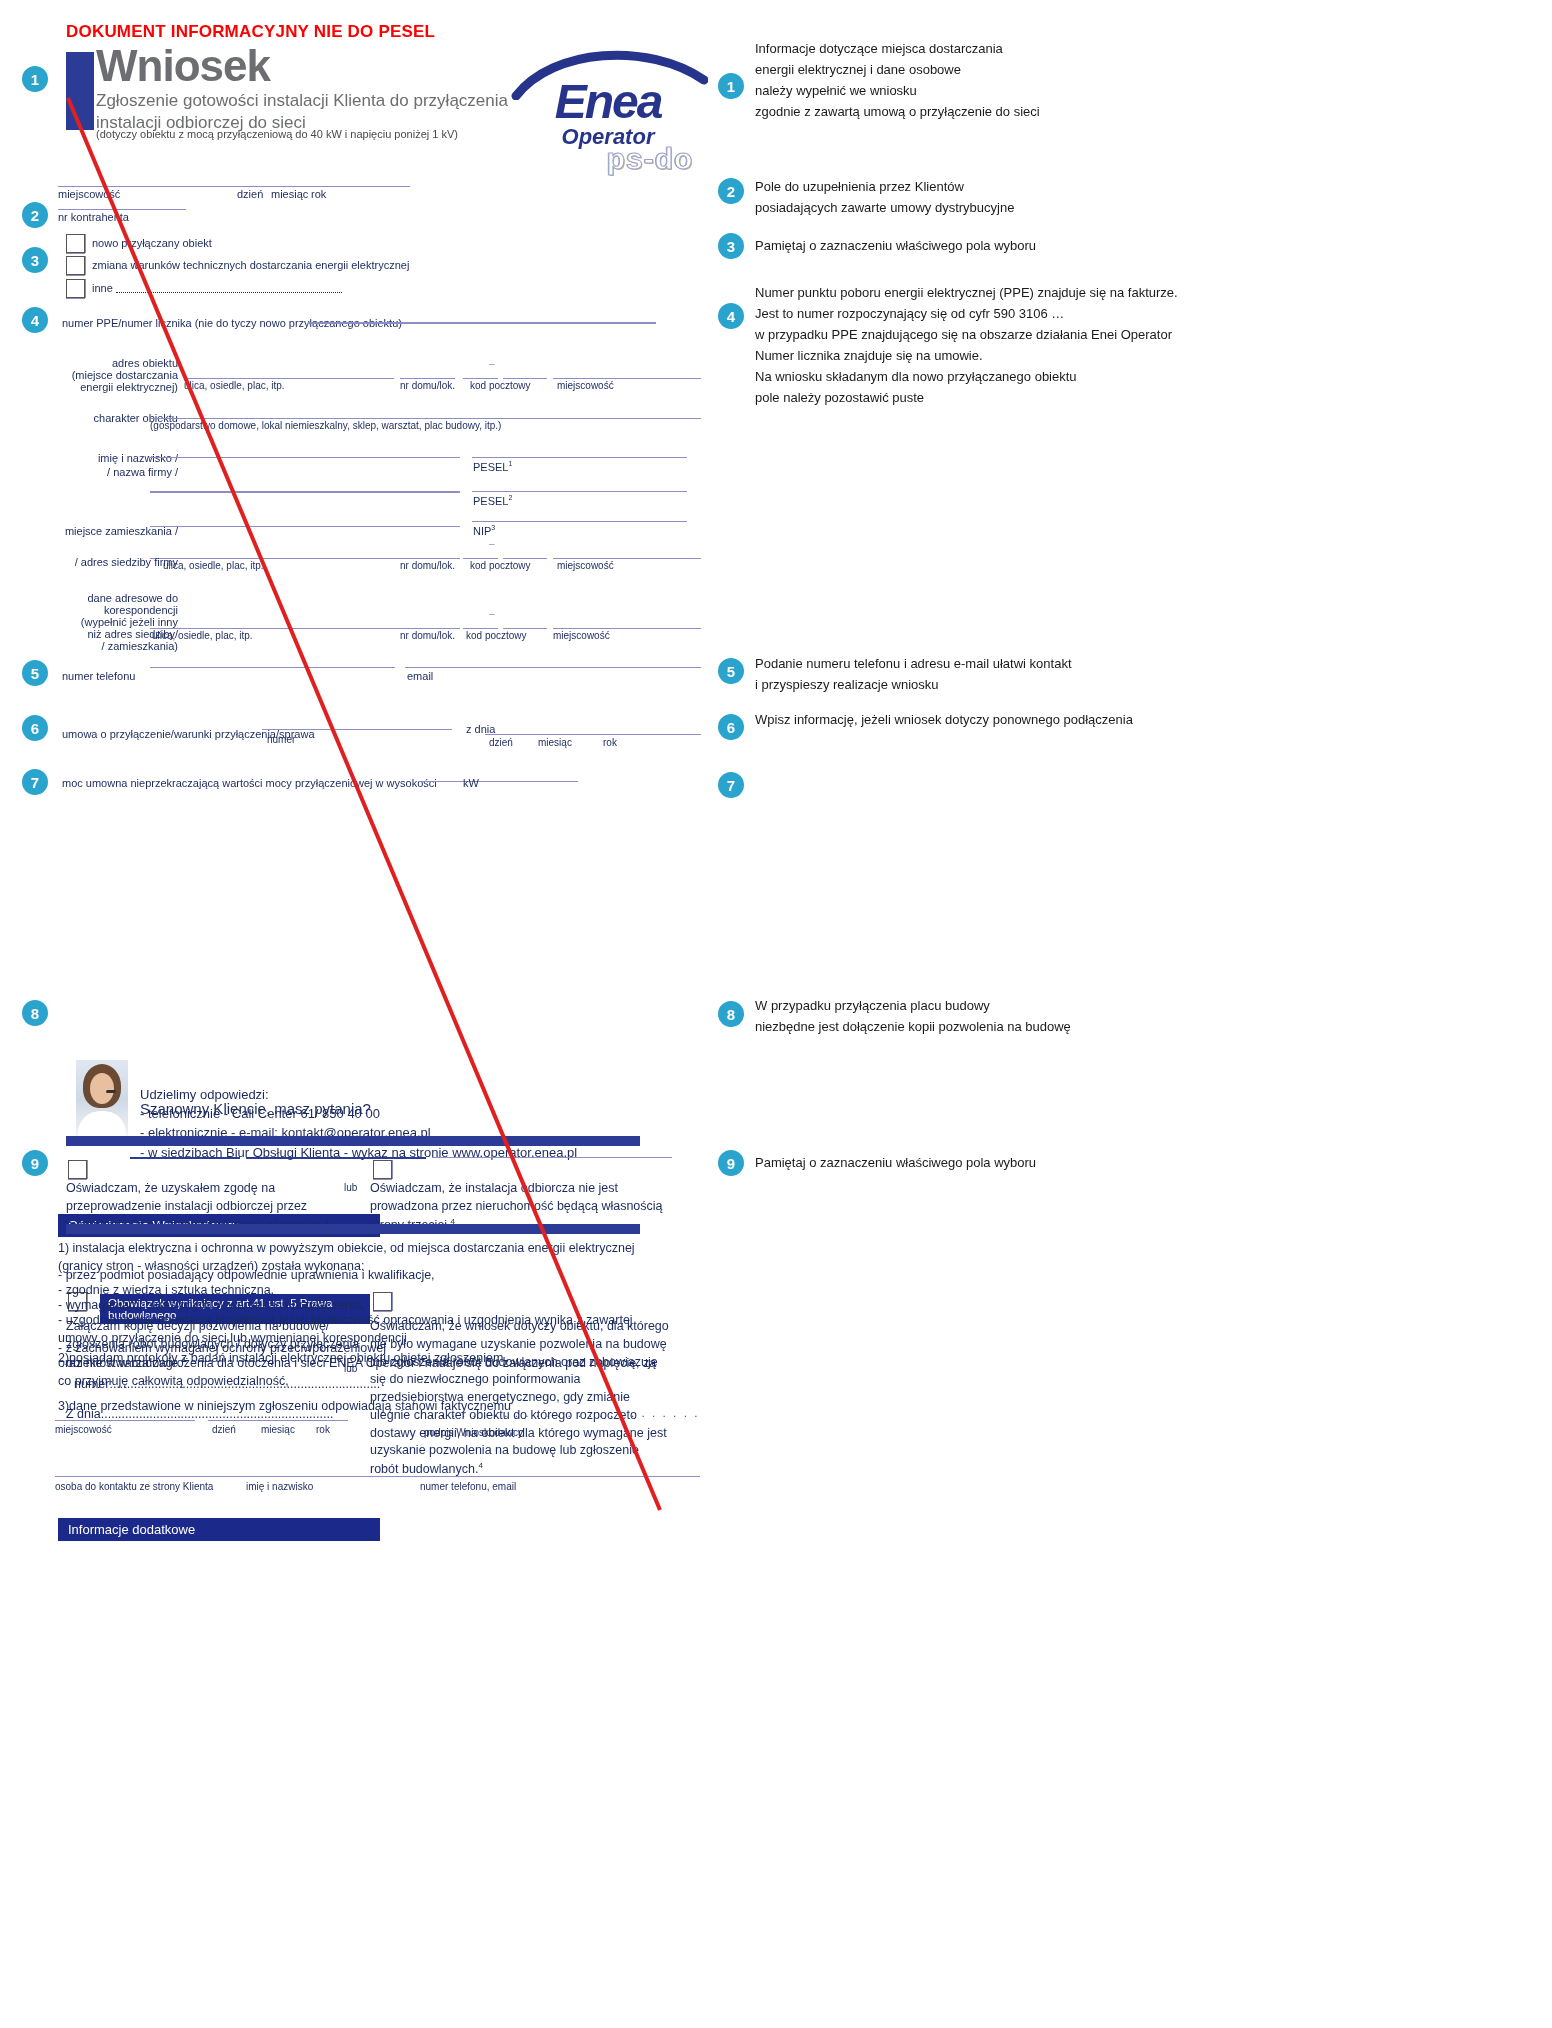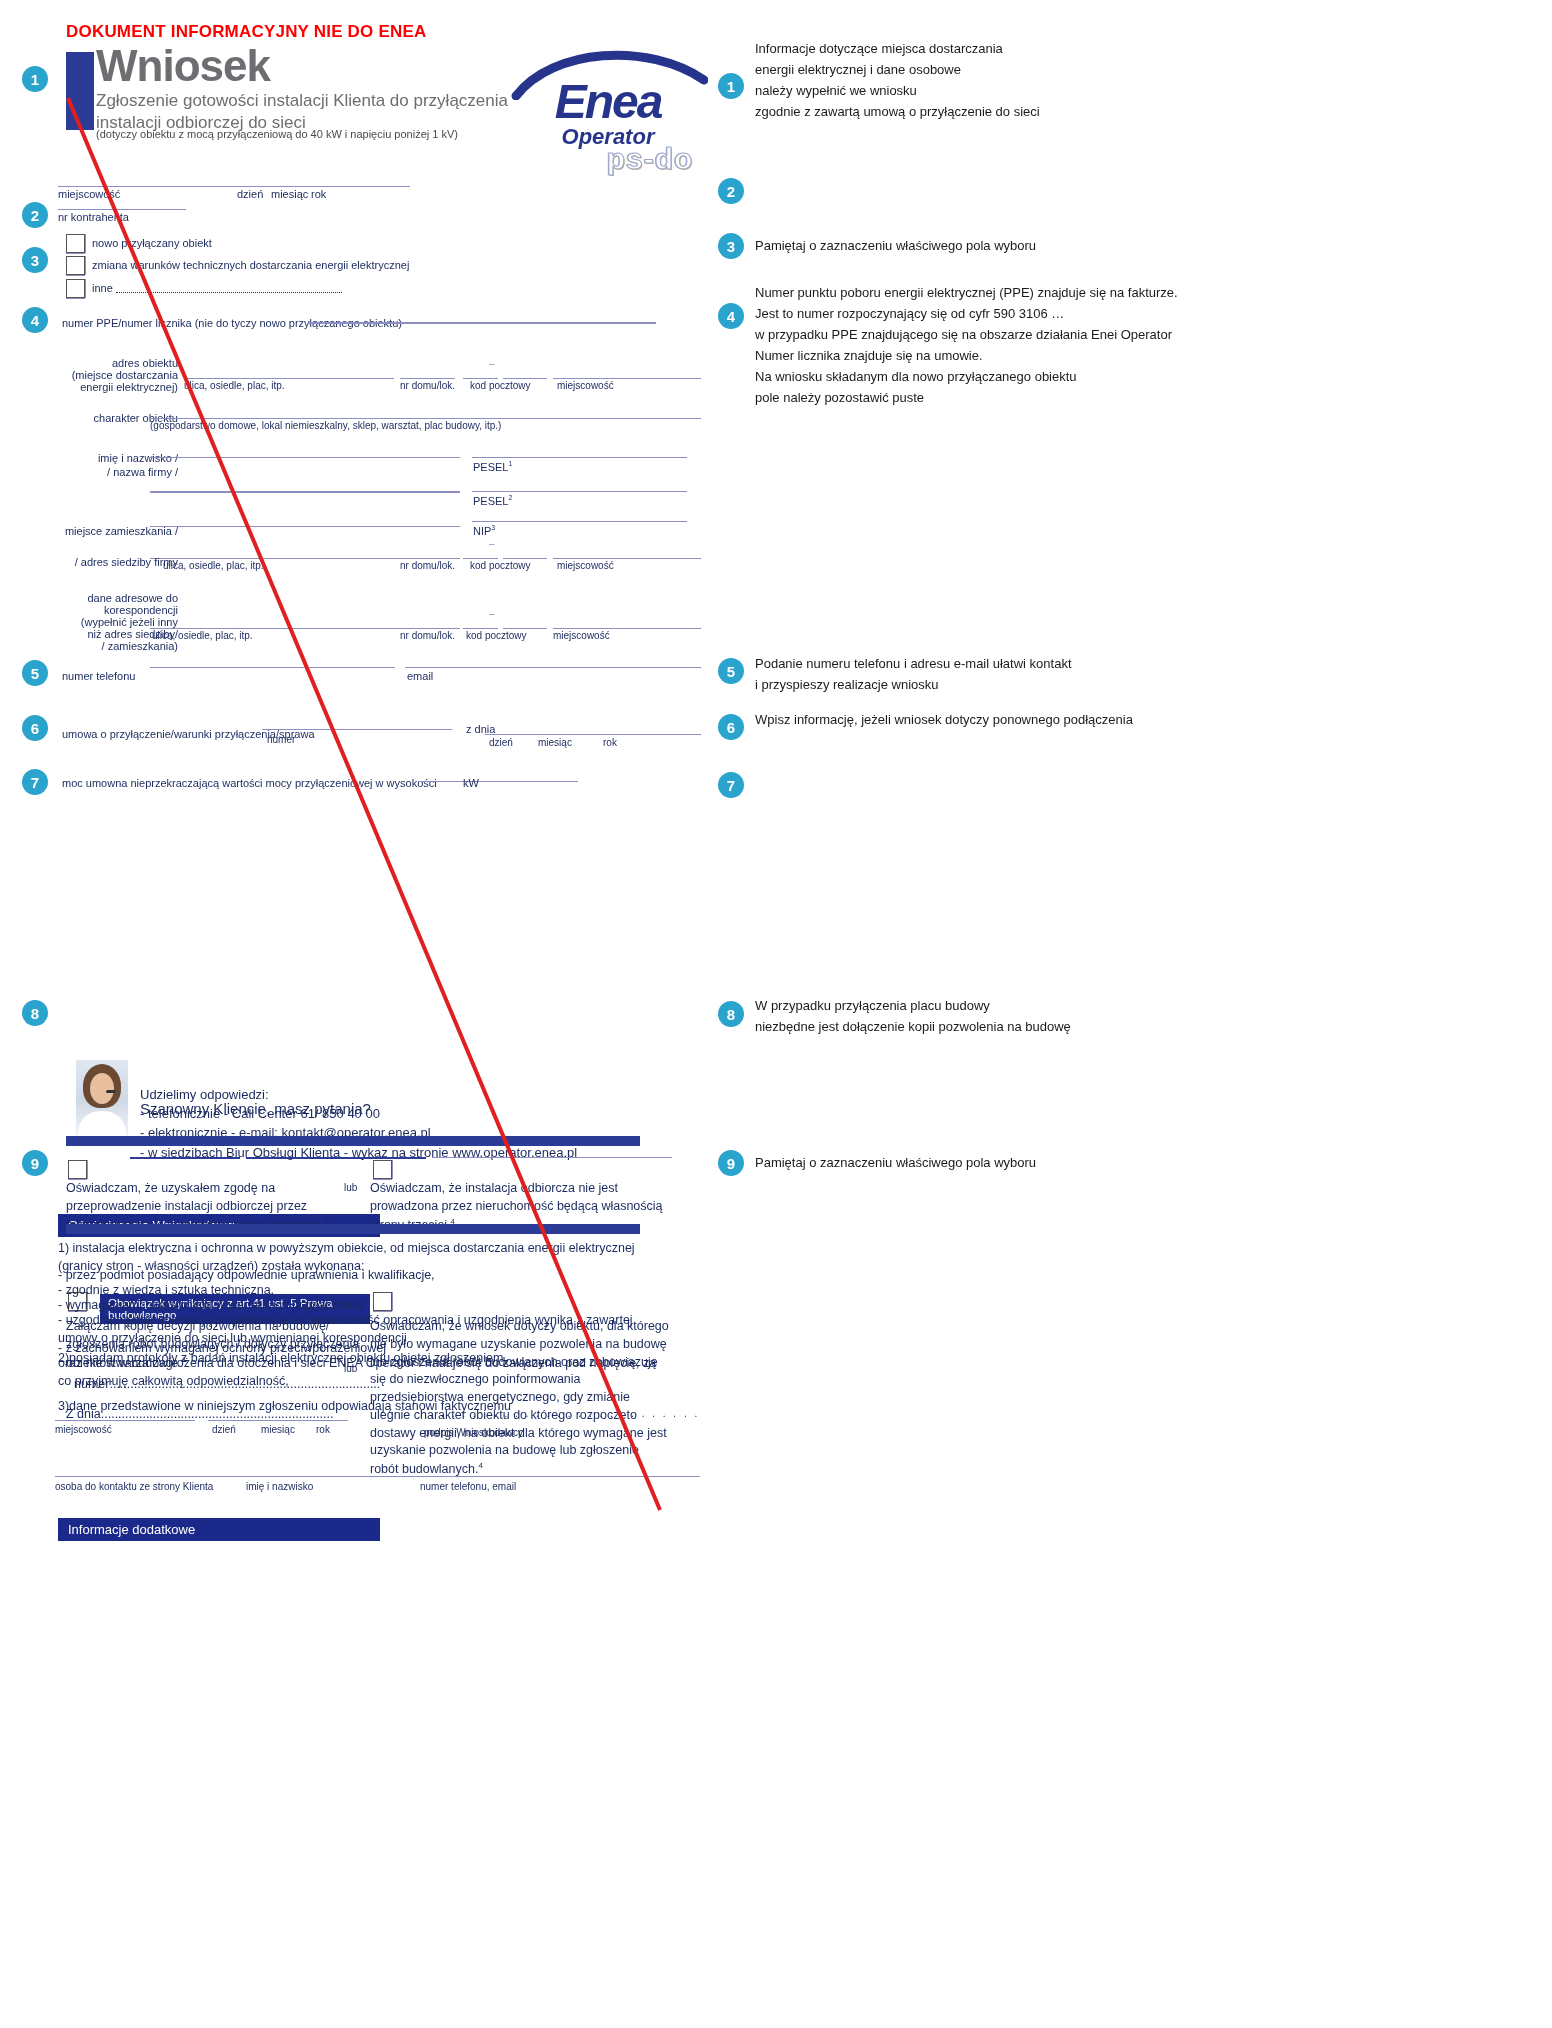--- a/index.html
+++ b/index.html
@@ -121,21 +121,21 @@
   .para{position:absolute;font-size:12.5px;color:#1b2a5e;line-height:1.42;}
 
   
   .strike{position:absolute;left:0;top:0;width:1552px;height:2028px;pointer-events:none;}
 </style>
 </head>
 <body>
 
 <div id="page">
 
-  <div class="banner">DOKUMENT INFORMACYJNY NIE DO ENEA</div>
+  <div class="banner">DOKUMENT INFORMACYJNY NIE DO PESEL</div>
 
   <div class="titlebar"></div>
   <div class="title-main">Wniosek</div>
   <div class="title-sub">Zgłoszenie gotowości instalacji Klienta do przyłączenia instalacji odbiorczej do sieci</div>
   <div class="title-note">(dotyczy obiektu z mocą przyłączeniową do 40 kW i napięciu poniżej 1 kV)</div>
 
   <div class="logo">
     <svg width="200" height="60" style="position:absolute;left:0;top:0;">
       <path d="M8 56 C 45 8, 140 2, 196 40" stroke="#27348b" stroke-width="9" fill="none" stroke-linecap="round"></path>
     </svg>
@@ -338,20 +338,24 @@
 
   <div class="circ abs" style="left:718px;top:73px;">1</div>
   <div class="note" style="left:755px;top:38px;width:430px;">
     <div>Informacje dotyczące miejsca dostarczania</div>
       <div>energii elektrycznej i dane osobowe</div>
     <div>należy wypełnić we wniosku</div>
       <div>zgodnie z zawartą umową o przyłączenie do sieci</div>
   </div>
 
   <div class="circ abs" style="left:718px;top:178px;">2</div>
+  <div class="note" style="left:755px;top:176px;width:430px;">
+    <div>Pole do uzupełnienia przez Klientów</div>
+      <div>posiadających zawarte umowy dystrybucyjne</div>
+  </div>
 
   <div class="circ abs" style="left:718px;top:233px;">3</div>
   <div class="note" style="left:755px;top:235px;width:430px;">
     <div>Pamiętaj o zaznaczeniu właściwego pola wyboru</div>
   </div>
 
   <div class="circ abs" style="left:718px;top:303px;">4</div>
   <div class="note" style="left:755px;top:282px;width:440px;">
     <div>Numer punktu poboru energii elektrycznej (PPE) znajduje się na fakturze.</div>
       <div>Jest to numer rozpoczynający się od cyfr 590 3106 …</div>

